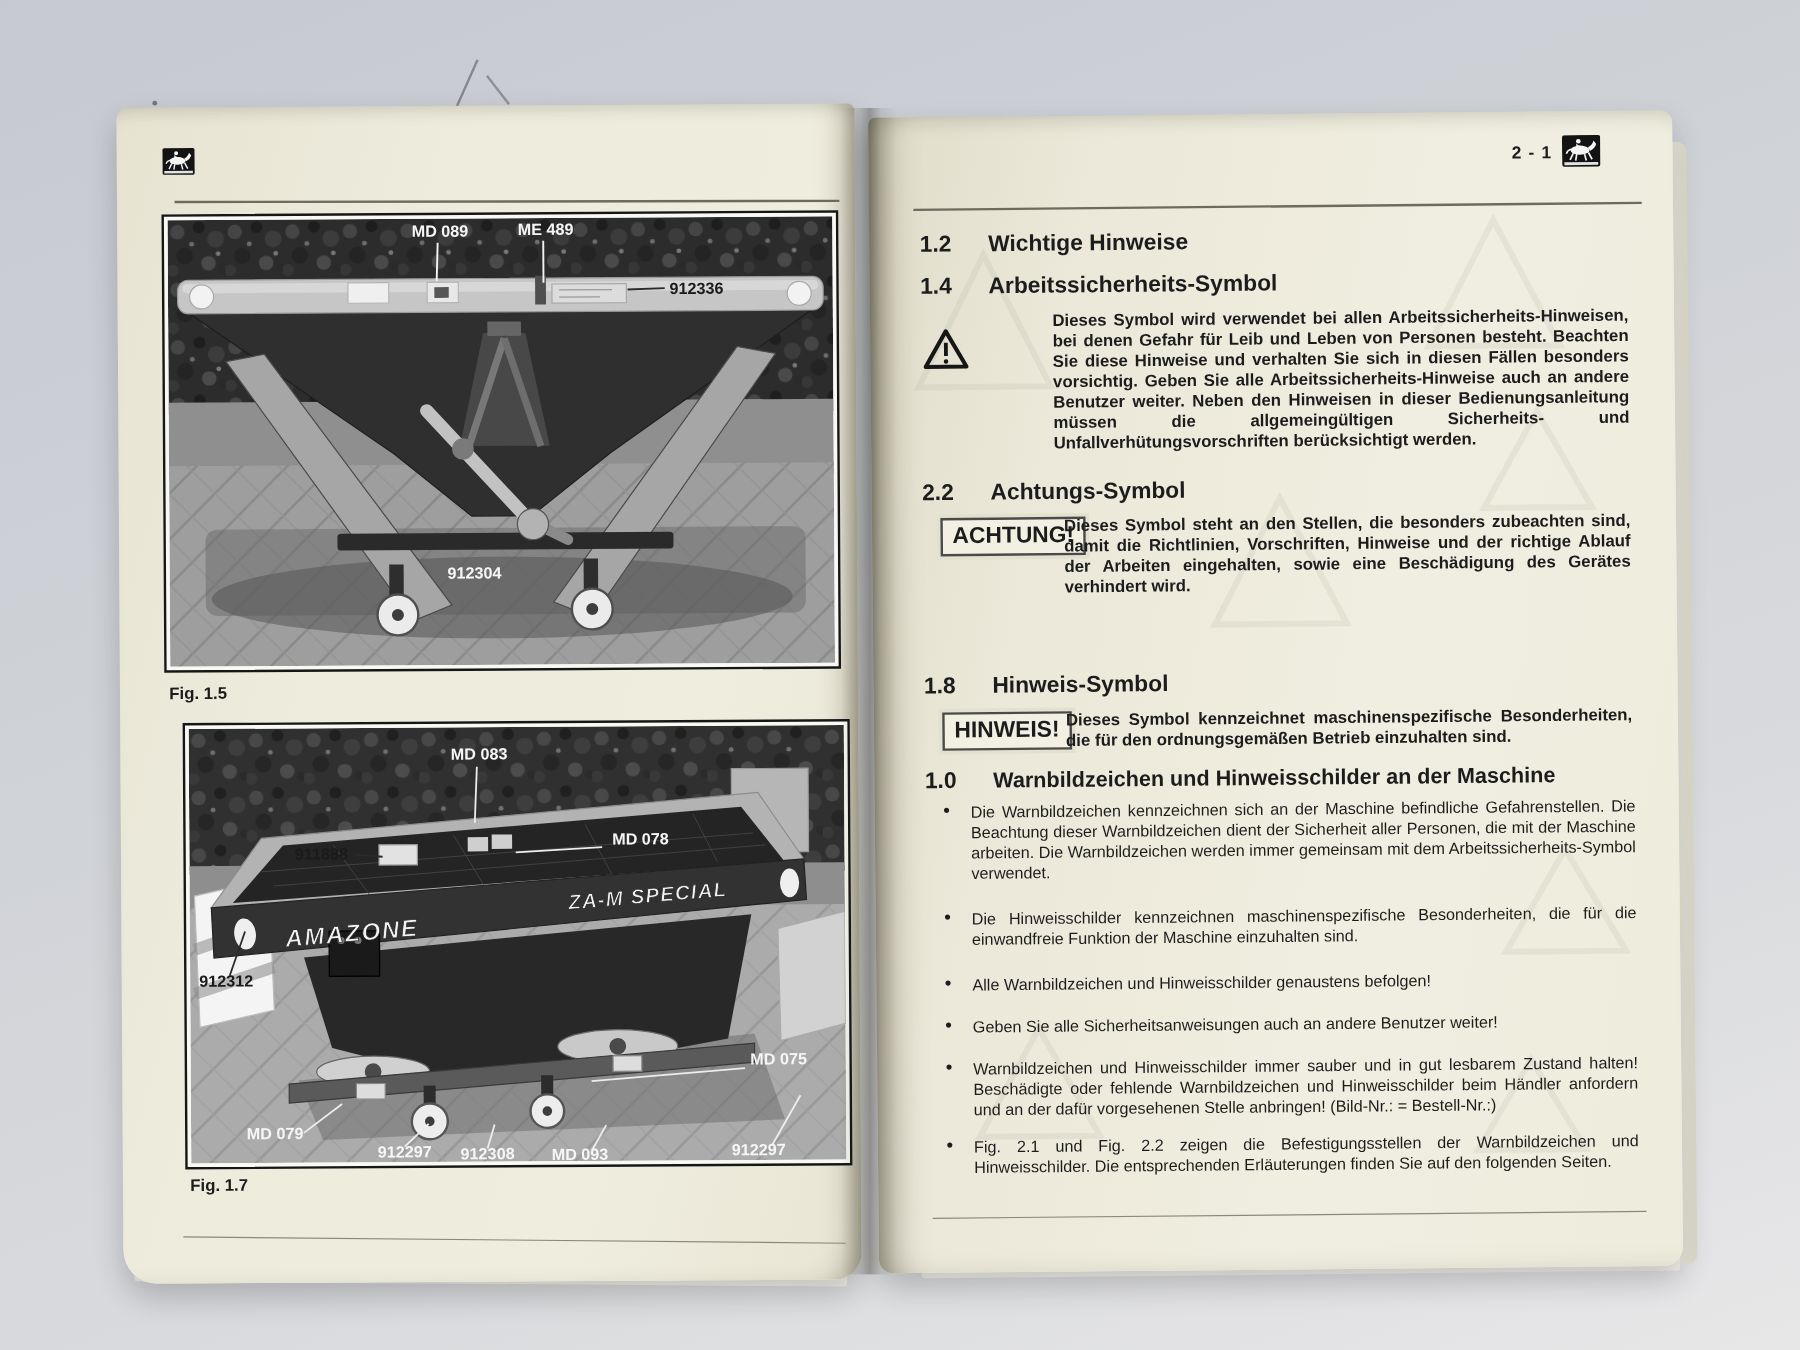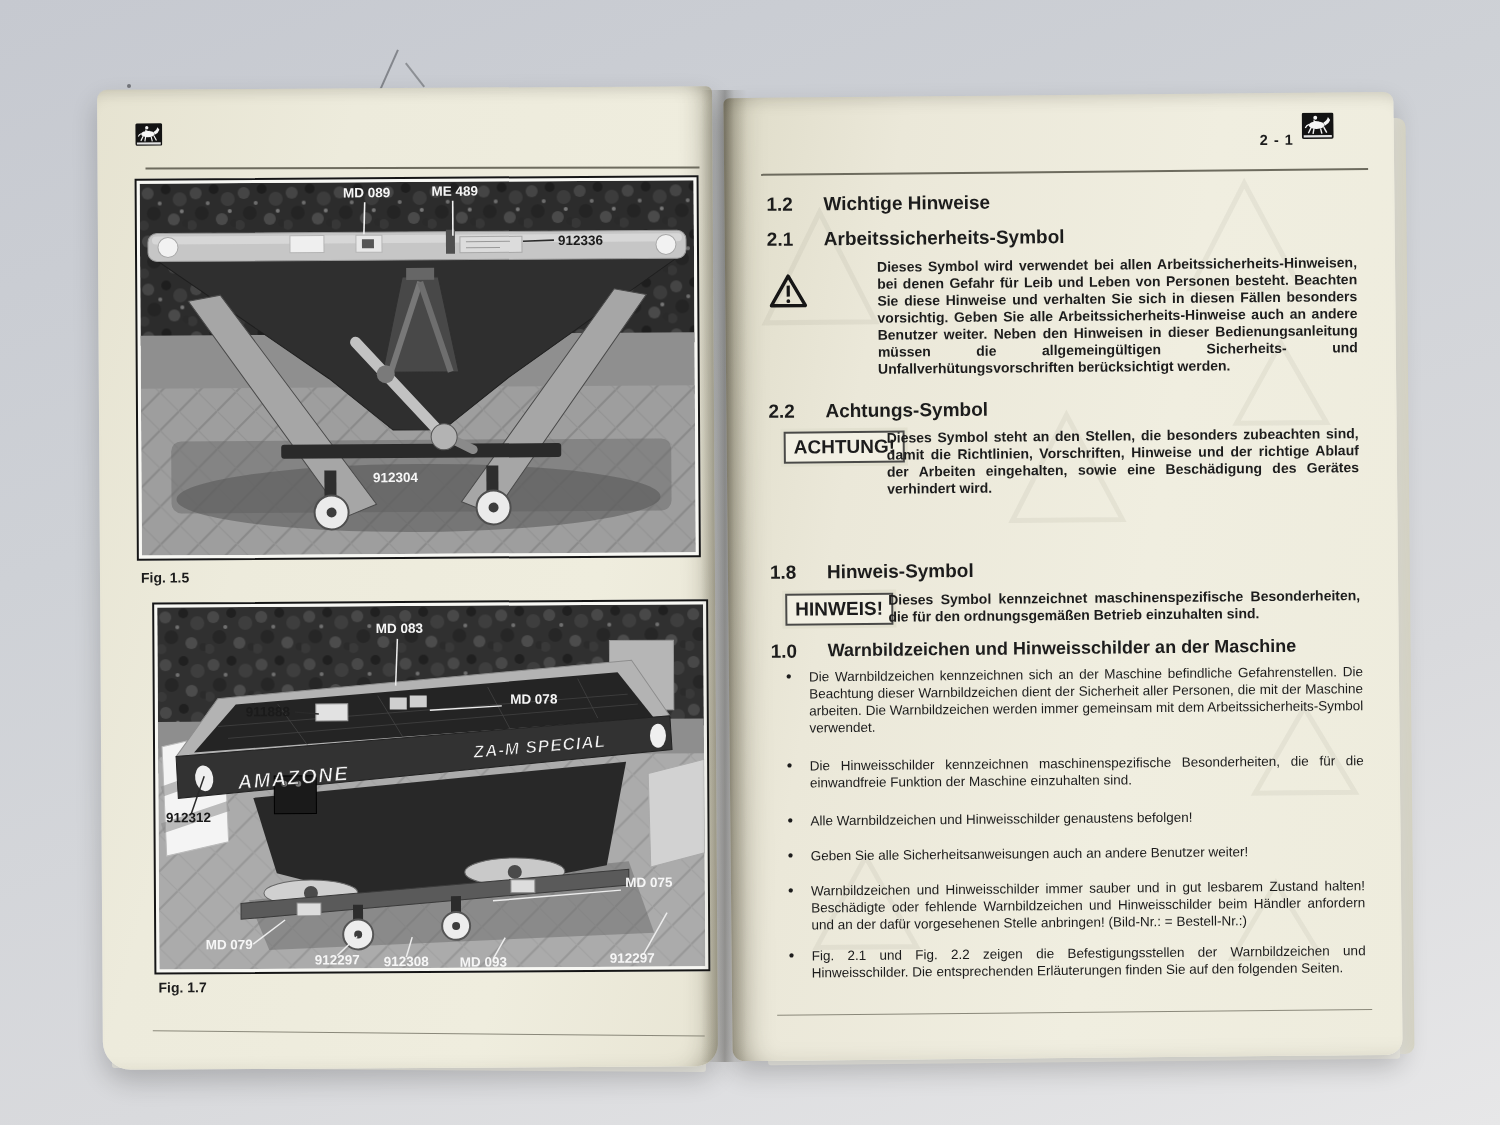--- a/index.html
+++ b/index.html
@@ -41,21 +41,21 @@
   .h-row{position:absolute;left:0;width:660px;}
   .h-num{position:absolute;left:42px;font-weight:bold;}
   .h-title{position:absolute;left:99px;font-weight:bold;white-space:nowrap;}
   .h-lg .h-num,.h-lg .h-title{font-size:19px;}
   .para{position:absolute;text-align:justify;font-weight:bold;font-size:14px;line-height:17px;hyphens:auto;}
   .tagbox{position:absolute;left:57px;border:2px solid #4a4a48;background:#f2f0e3;
           box-shadow:0 0 0 3px #e2e0cf;padding:3px 8px;font-weight:bold;font-size:19px;text-align:center;}
   .warn-icon{position:absolute;left:44px;top:176px;}
   .bullet{position:absolute;left:80px;width:554px;font-size:13.5px;line-height:17px;text-align:justify;hyphens:auto;}
   .bullet::before{content:"\2022";position:absolute;left:-23px;top:-1px;font-size:16px;}
-  .pagenum{position:absolute;left:520px;top:27px;width:50px;text-align:right;font-weight:bold;font-size:14.5px;letter-spacing:1px;margin-top:12px;}
+  .pagenum{position:absolute;left:520px;top:27px;width:50px;text-align:right;font-weight:bold;font-size:14.5px;letter-spacing:1px;}
   .ghosts{position:absolute;left:0;top:0;pointer-events:none;}
 </style>
 </head>
 <body>
 
 <div class="scene">
   <div class="twig"></div>
   <div class="twig2"></div>
   <div class="speck"></div>
 
@@ -287,21 +287,21 @@
         <rect x="2" y="24" width="30" height="2.6" fill="#f5f5f5" opacity=".92"></rect>
       </svg>
     </div>
     <div class="rule" style="left:37px;top:76px;width:607px"></div>
 
     <div class="h-row h-lg" style="top:96px">
       <span class="h-num">1.2</span>
       <span class="h-title">Wichtige Hinweise</span>
     </div>
     <div class="h-row h-lg" style="top:131px">
-      <span class="h-num">2.1</span>
+      <span class="h-num">1.4</span>
       <span class="h-title">Arbeitssicherheits-Symbol</span>
     </div>
 
     <div class="warn-icon">
       <svg width="38" height="35" viewBox="0 0 38 35">
         <path d="M19 2.5 L36 32 L2 32 Z" fill="none" stroke="#161616" stroke-width="3.4" stroke-linejoin="round"></path>
         <line x1="19" y1="12" x2="19" y2="23" stroke="#161616" stroke-width="3.2"></line>
         <circle cx="19" cy="27.6" r="1.9" fill="#161616"></circle>
       </svg>
     </div>

